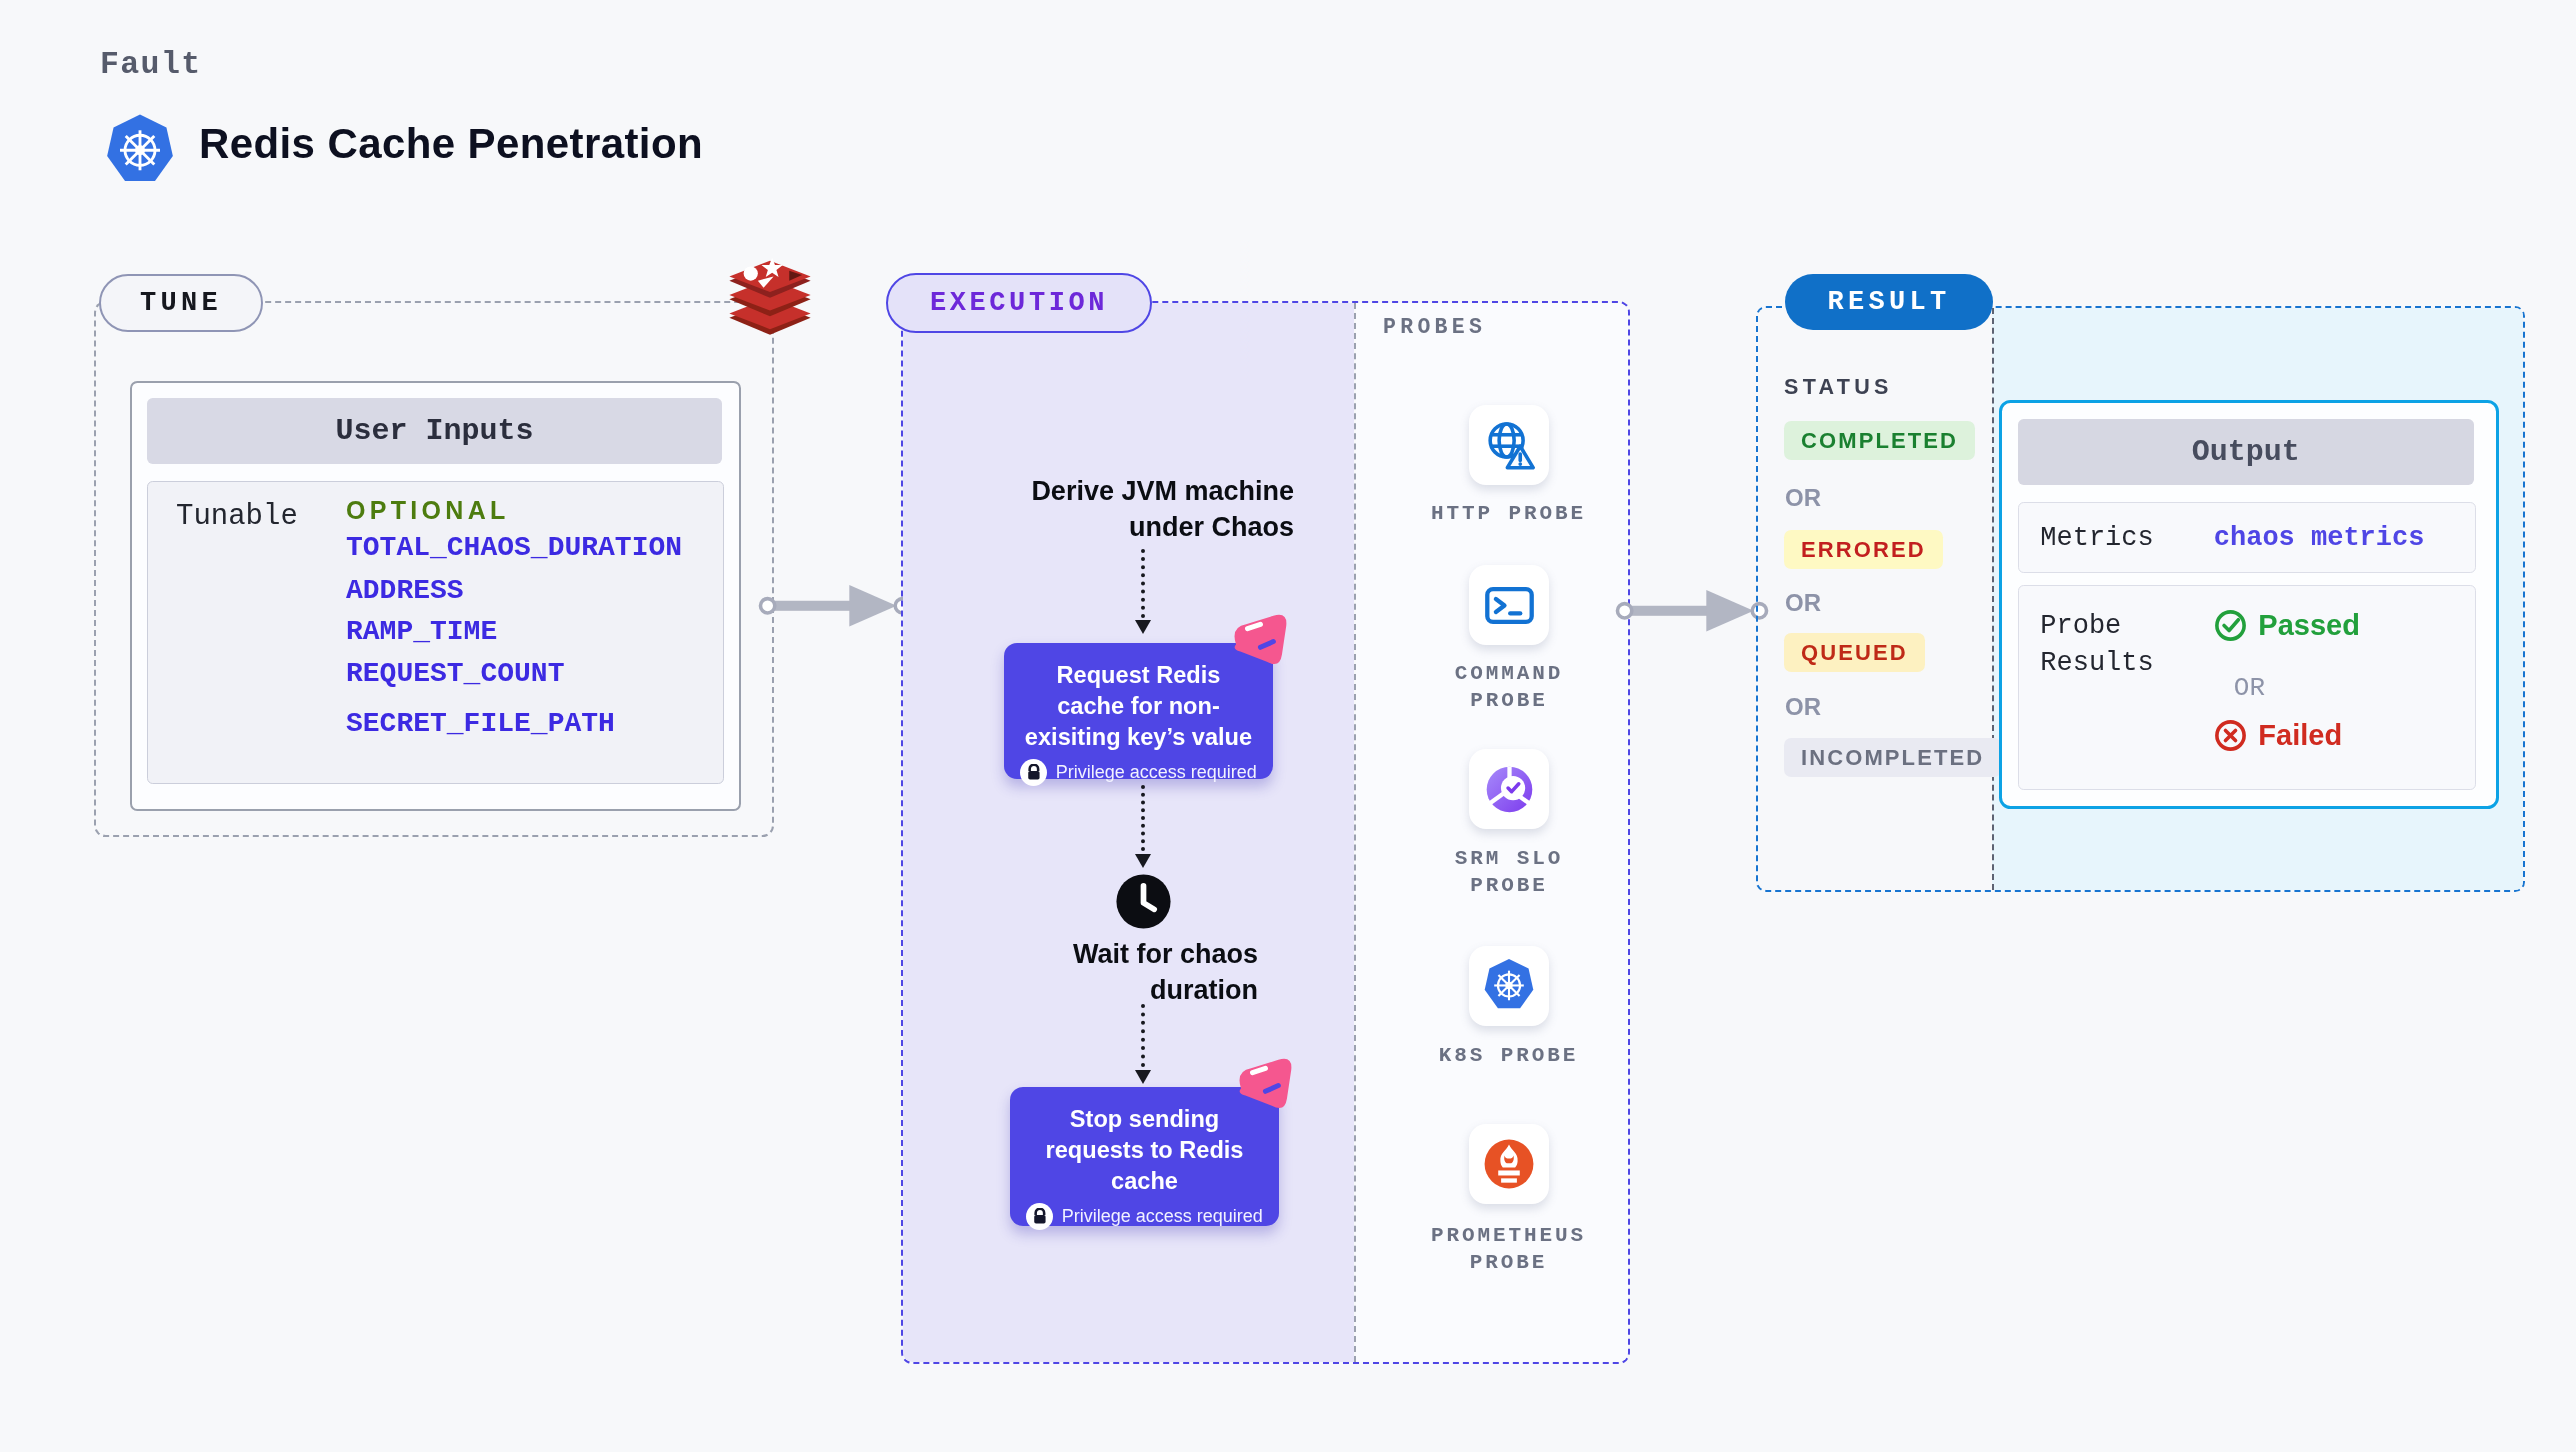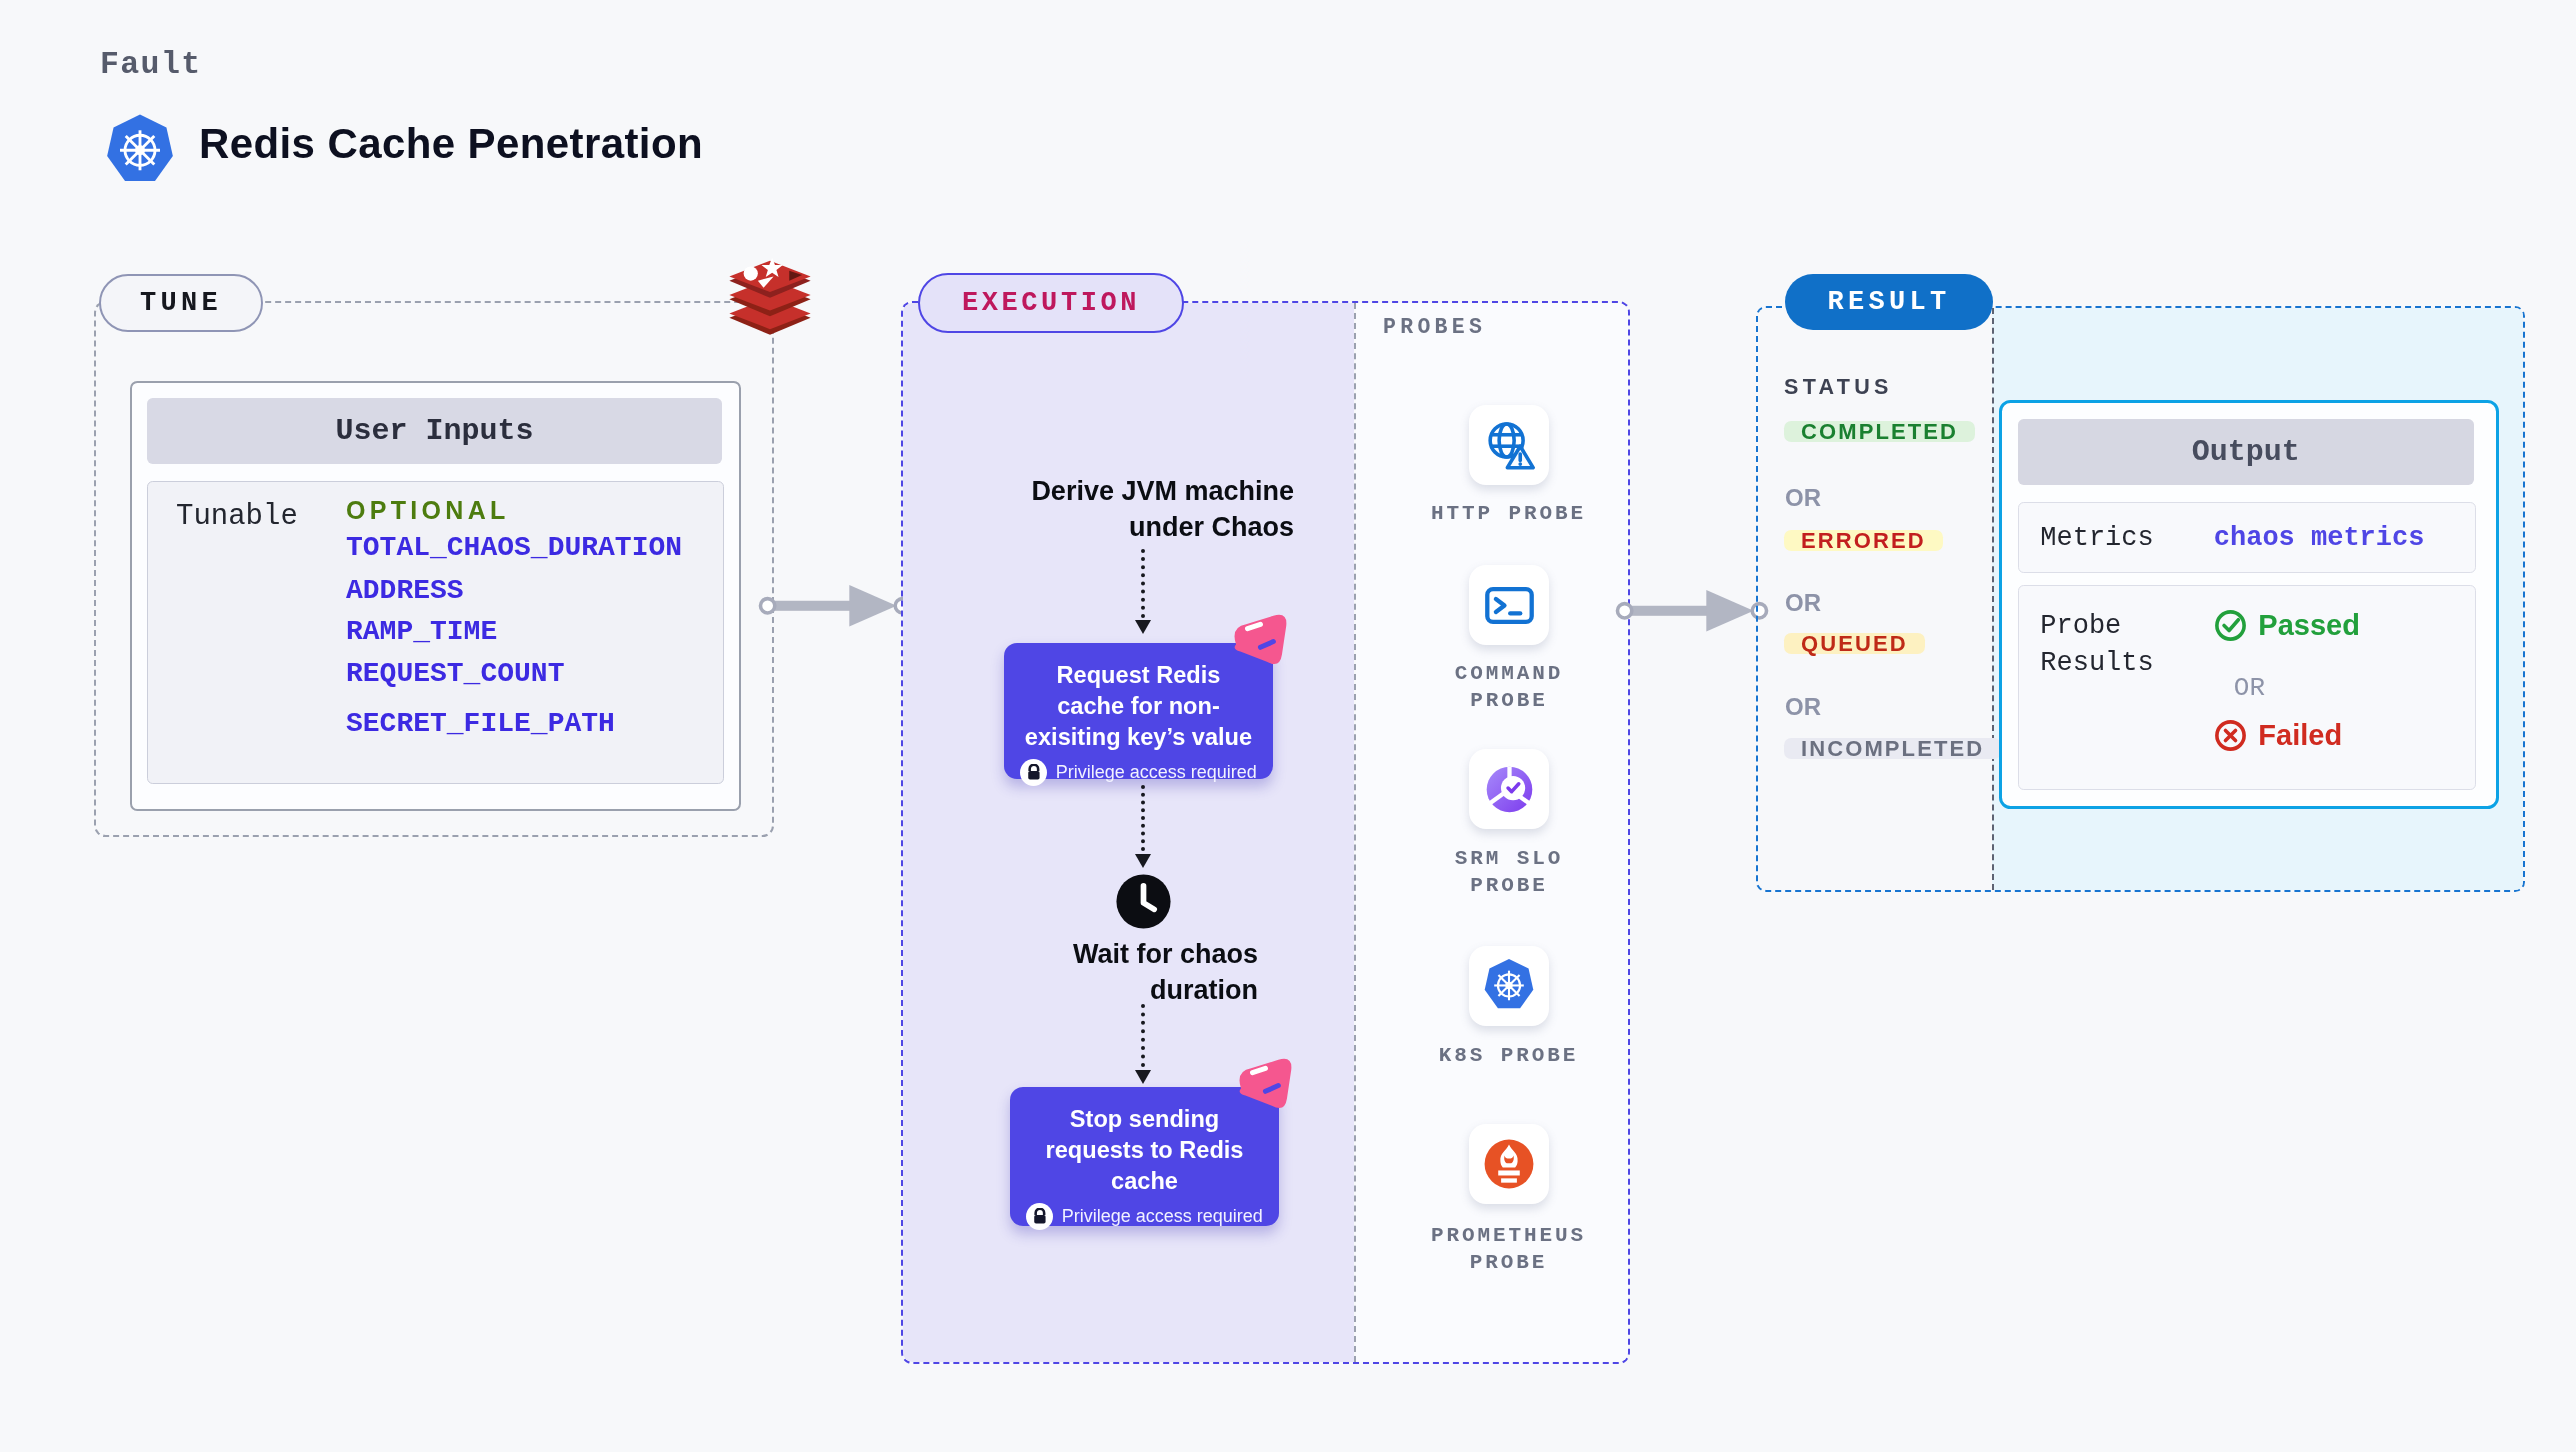--- a/index.html
+++ b/index.html
@@ -12,22 +12,22 @@
   
   .kicker{left:100px;top:47px;font-size:31.5px;letter-spacing:1.4px;color:#565b6b;font-weight:bold;}
   .page-title{left:199px;top:120px;font-size:42px;font-weight:bold;color:#0d1020;letter-spacing:0.4px;}
   .k8s-logo{left:105px;top:113px;}
 
   
   .pill{display:flex;align-items:center;justify-content:center;border-radius:33px;
         font-family:"Liberation Mono","DejaVu Sans Mono",monospace;font-weight:bold;font-size:27px;}
   .pill-tune{left:99px;top:274px;width:160px;height:54px;background:#f4f5f9;border:2.9px solid #8f95b5;
              color:#16181f;letter-spacing:4.3px;}
-  .pill-exec{left:918px;top:273px;width:262px;height:56px;background:#e4e2f9;border:2.9px solid #4f46e5;
-             color:#be185d;letter-spacing:3.6px;}
+  .pill-exec{left:886px;top:273px;width:262px;height:56px;background:#e4e2f9;border:2.9px solid #4f46e5;
+             color:#6d28d9;letter-spacing:3.6px;}
   .pill-result{left:1785px;top:274px;width:208px;height:56px;background:#1070c8;border:none;
                color:#ffffff;letter-spacing:4.3px;}
 
   
   .tune-panel{left:94px;top:301px;width:676px;height:532px;border:2.1px dashed #9ba1af;border-radius:11.5px;}
   .exec-panel{left:901px;top:301px;width:725px;height:1059px;border:2.9px dashed #4f46e5;border-radius:11.5px;overflow:hidden;}
   .exec-fill{left:0;top:0;width:451px;height:100%;background:#e7e5f9;}
   .probes-divider{left:451px;top:0;height:100%;width:0;border-left:2.1px dashed #9ba1af;}
   .probes-bg{left:453px;top:0;right:0;height:100%;background:#fafbfe;}
   .result-panel{left:1756px;top:306px;width:765px;height:582px;border:2.9px dashed #1774d0;border-radius:10px;overflow:hidden;}
@@ -59,21 +59,21 @@
   
   .probes-label{left:1383px;top:315px;font-size:21.5px;font-weight:bold;letter-spacing:4.3px;color:#6b7183;
                 font-family:"Liberation Mono","DejaVu Sans Mono",monospace;}
   .probe-tile{width:80px;height:80px;background:#ffffff;border-radius:17px;left:1469px;
               box-shadow:0 4.3px 10px rgba(100,110,140,.20);display:flex;align-items:center;justify-content:center;}
   .probe-label{font-family:"Liberation Mono","DejaVu Sans Mono",monospace;font-size:21px;font-weight:bold;
                letter-spacing:2.9px;color:#6b7183;text-align:center;line-height:1.3;}
 
   
   .status-label{left:1784px;top:375px;font-size:21.5px;font-weight:bold;letter-spacing:4.3px;color:#3d4252;}
-  .badge{left:1784px;height:21px;display:inline-flex;align-items:center;border-radius:7.2px;
+  .badge{left:1784px;height:39px;display:inline-flex;align-items:center;border-radius:7.2px;
          padding:0 17px;font-size:22px;font-weight:bold;letter-spacing:2.1px;}
   .badge-completed{background:#ddf2dc;color:#1a8030;}
   .badge-errored{background:#fef9c3;color:#c21f1f;}
   .badge-queued{background:#fdf1c1;color:#bf2a17;}
   .badge-incompleted{background:#e9eaf2;color:#6b7080;}
   .status-or{left:1785px;font-size:24px;font-weight:600;color:#8d93a8;}
 
   
   .out-card{left:1999px;top:400px;width:494px;height:403px;background:#fdfeff;border:3.6px solid #0ca2e5;border-radius:11.5px;}
   .out-head{left:15.8px;top:15.8px;width:456px;height:66px;background:#d6d7e2;border-radius:5.7px;

